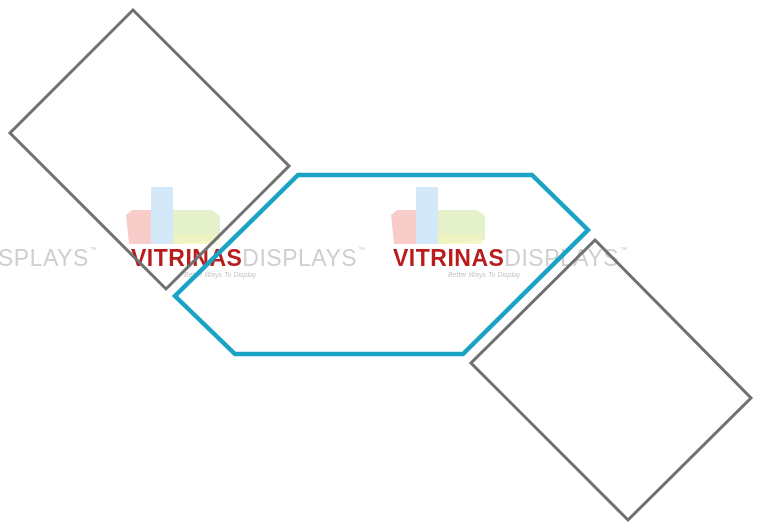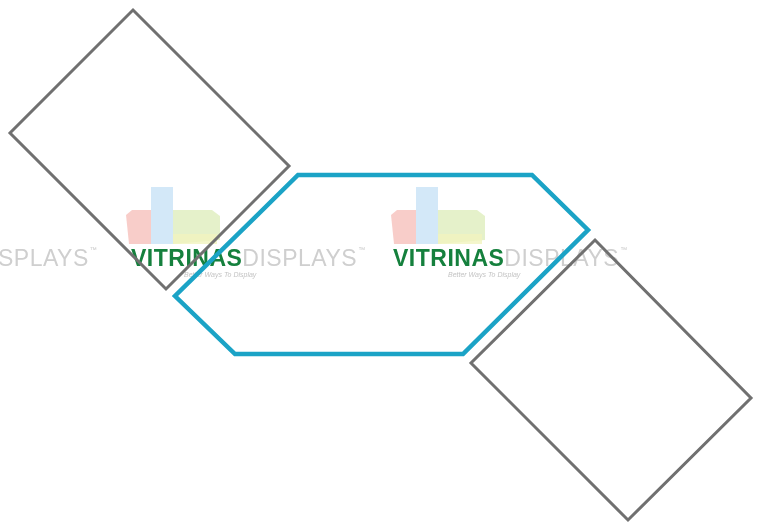--- a/index.html
+++ b/index.html
@@ -1,20 +1,20 @@
 <!DOCTYPE html>
 <html><head>
   <meta charset="utf-8">
   <style>
     html, body { margin: 0; padding: 0; background: #ffffff; }
     body { width: 761px; height: 530px; position: relative; overflow: hidden; font-family: "Liberation Sans", sans-serif; }
     .canvas { position: absolute; left: 0; top: 0; width: 761px; height: 530px; }
     .wm { position: absolute; white-space: nowrap; color: #c9c9c9; }
     .wm-title { font-size: 23px; letter-spacing: 0.5px; line-height: 1; }
-    .wm-title b { font-weight: bold; color: #15803d; }
+    .wm-title b { font-weight: bold; color: #b91c1c; }
     .wm-title span.thin { font-weight: normal; color: #cfcfcf; }
     .wm-tm { font-size: 7px; position: relative; top: -14px; margin-left: 1px; color: #c9c9c9; }
     .wm-tag { position: absolute; font-size: 7px; font-style: italic; color: #c3c3c3; white-space: nowrap; }
     .logo { position: absolute; }
     .shapes { position: absolute; left: 0; top: 0; }
   </style>
 </head>
 <body>
 
 <div class="canvas">

